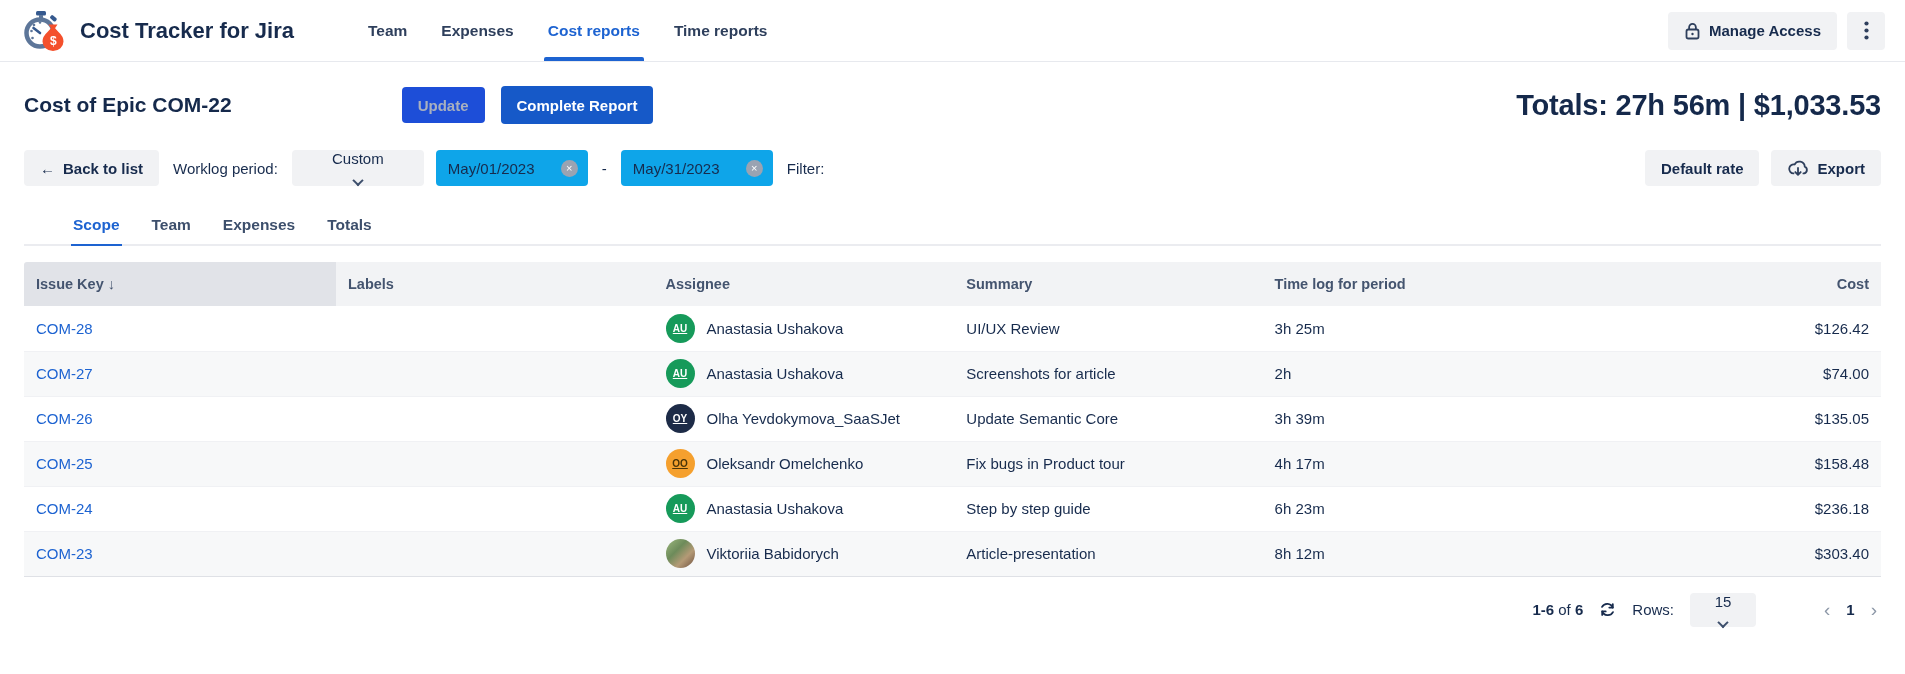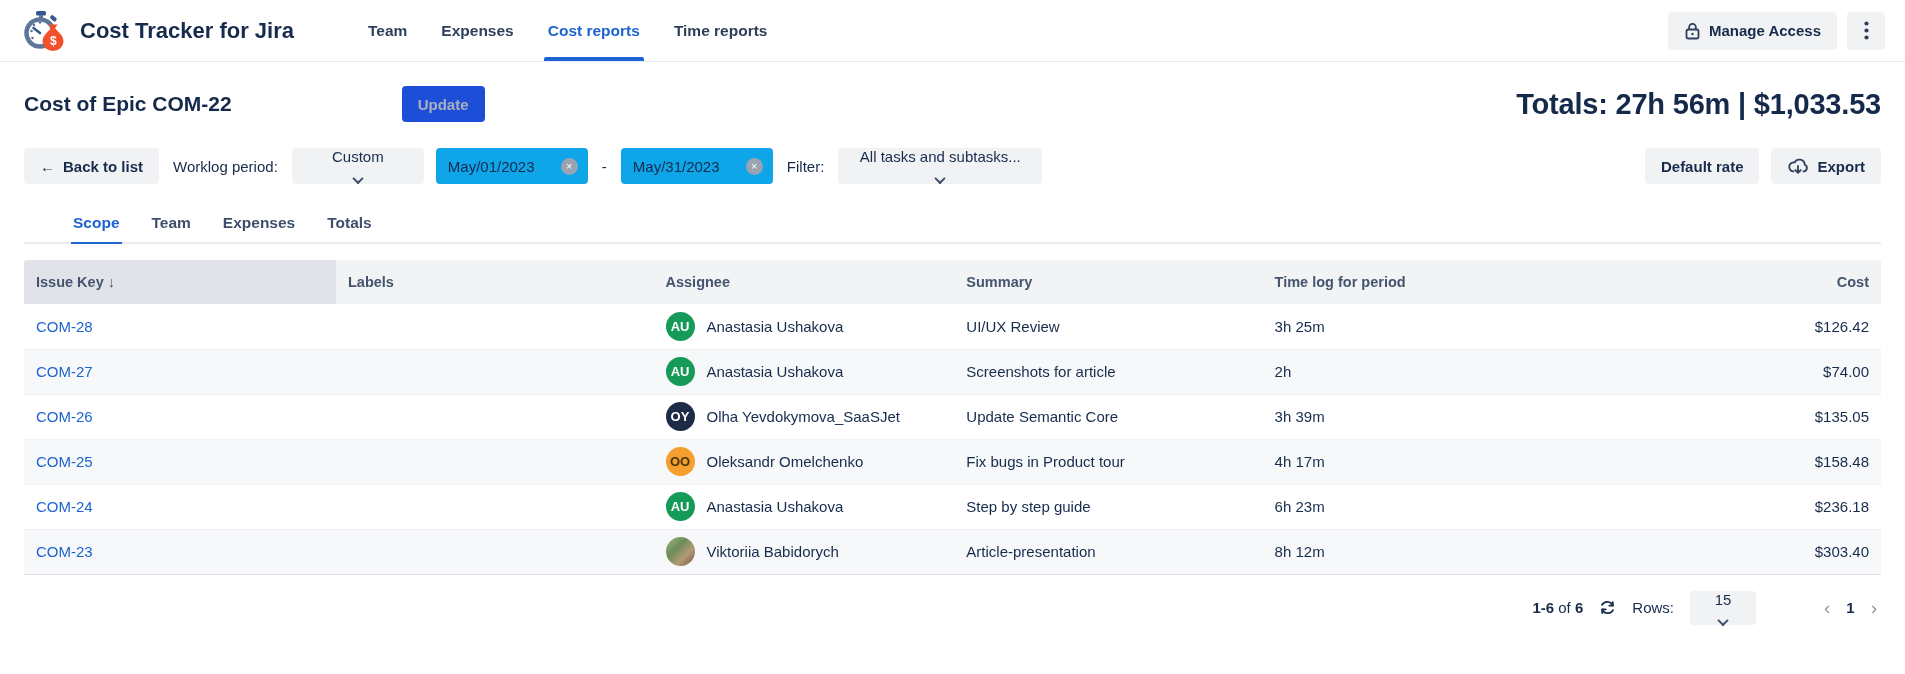--- a/index.html
+++ b/index.html
@@ -45,21 +45,21 @@
   table { width:calc(100% - 48px); margin:16px 24px 0; border-collapse:collapse; table-layout:fixed; }
   thead th { background:#F2F3F5; height:44px; text-align:left; font-size:14.5px; font-weight:700; color:#44546F; padding:0 12px; }
   thead th:first-child { background:#E1E3E8; border-radius:3px 0 0 0; }
   thead th.num { text-align:right; }
   tbody td { height:45px; font-size:15px; color:#172B4D; padding:0 12px; border-bottom:1px solid #F0F1F4; }
   tbody tr:nth-child(even) td { background:#F7F8F9; }
   tbody tr:last-child td { border-bottom:1px solid #DFE1E6; }
   td.num { text-align:right; }
   a.issue-link { color:#1D63D1; text-decoration:none; font-size:15px; }
   .assignee { display:flex; align-items:center; gap:12px; }
-  .avatar { width:29px; height:29px; border-radius:50%; flex:0 0 auto; display:flex; align-items:center; justify-content:center; font-size:13px; font-weight:700; }
+  .avatar { width:29px; height:29px; border-radius:50%; flex:0 0 auto; display:flex; align-items:center; justify-content:center; font-size:10px; font-weight:700;text-decoration:underline; }
   .avatar.photo { background:linear-gradient(135deg,#9db87f 0%,#6d8b5a 38%,#b49a76 66%,#6e4f3e 100%); }
   
   .footer { display:flex; align-items:center; justify-content:flex-end; gap:16px; padding:0 28px; margin-top:16px; font-size:15px; color:#172B4D; }
   .pg-count b { font-weight:700; }
   .rows-select { width:66px; height:34px; padding:0 10px; }
   .pager { display:flex; align-items:center; gap:16px; margin-left:52px; }
   .pg-arrow { color:#8C97A7; font-size:19px; cursor:pointer; line-height:1; }
   .pg-num { font-weight:700; font-size:15px; }
   svg { display:block; }
 </style>
@@ -119,20 +119,21 @@
           <circle cx="2.5" cy="16.5" r="2.1" fill="#2e3f5c"></circle>
         </svg>
       </span>
     </button>
   </div>
 </div>
 
 <div class="title-row">
   <div class="page-title">Cost of Epic COM-22</div>
   <button class="btn btn-sm btn-update">Update</button>
+  <button class="btn btn-primary">Complete Report</button>
   <div class="totals">Totals: 27h 56m | $1,033.53</div>
 </div>
 
 <div class="filter-row">
   <button class="btn btn-sm">
     <span>←</span>
     <span>Back to list</span>
   </button>
   <span class="flabel">Worklog period:</span>
   <div class="select w-period">
@@ -142,24 +143,20 @@
   <div class="datefield">
     <span>May/01/2023</span>
     <span class="clear-x">×</span>
   </div>
   <span class="flabel">-</span>
   <div class="datefield">
     <span>May/31/2023</span>
     <span class="clear-x">×</span>
   </div>
   <span class="flabel">Filter:</span>
-  <div class="select w-filter">
-    <span>All tasks and subtasks...</span>
-    <span class="chev"></span>
-  </div>
   <div class="filter-right">
     <button class="btn btn-sm">Default rate</button>
     <button class="btn btn-sm">
       <span>
         <svg width="22" height="18" viewBox="0 0 24 20" fill="none" stroke="#2e3f5c" stroke-width="2" stroke-linecap="round" stroke-linejoin="round">
           <path d="M7 16 a5 5 0 1 1 1.2-9.9 A6 6 0 0 1 19.5 8.5 a4 4 0 0 1 -0.5 7.5 h-1"></path>
           <path d="M12 10 v7 M9 14.5 l3 3 3-3"></path>
         </svg>
       </span>
       <span>Export</span>

